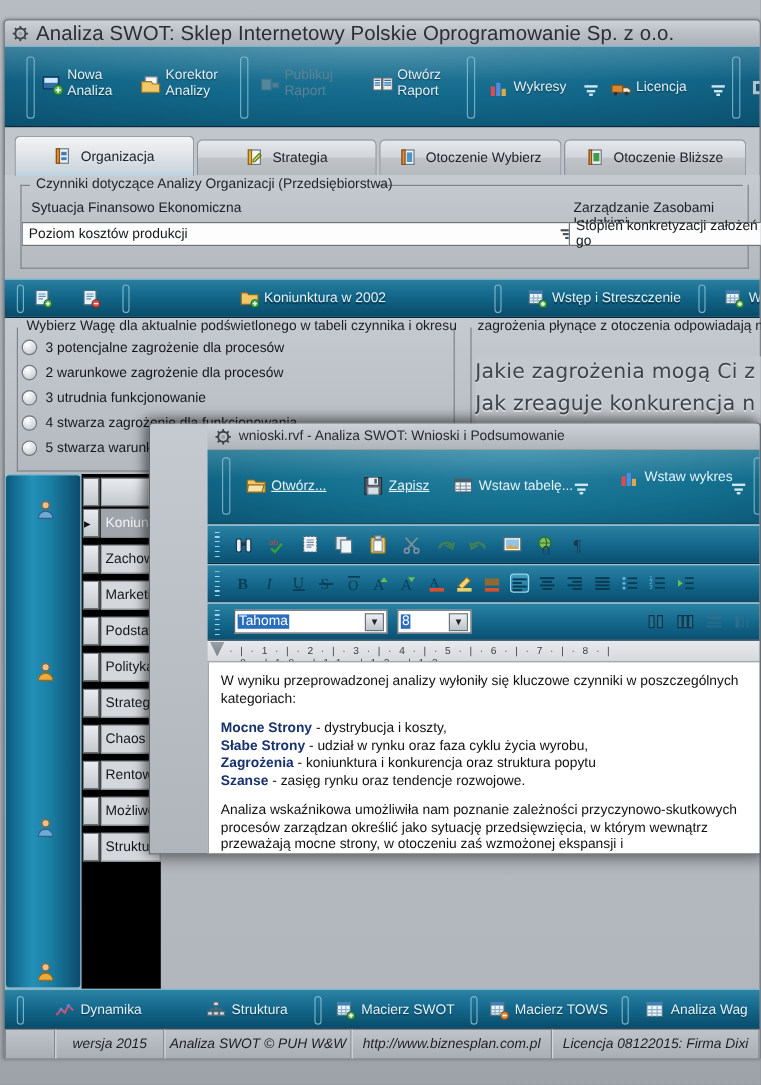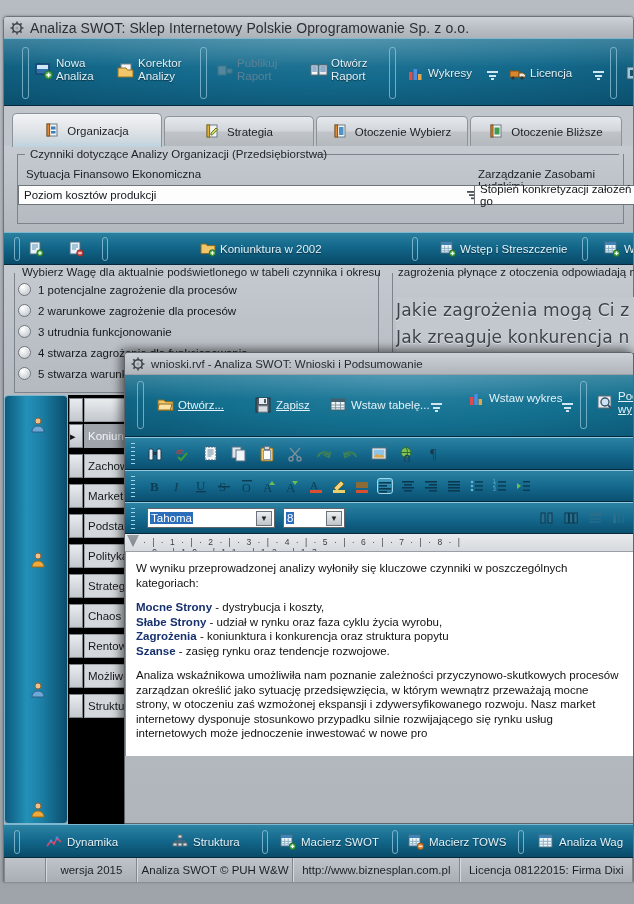--- a/index.html
+++ b/index.html
@@ -23,21 +23,21 @@
     box-shadow: 0 0 3px rgba(0,0,0,.35);
   }
   .titlebar {
     height:22px; display:flex; align-items:center; gap:6px;
     padding-left:6px;
     background: linear-gradient(180deg,#cdd2d8 0%, #b9bec4 55%, #adb2b8 100%);
     border-radius:3px 3px 0 0;
     border-bottom:1px solid #9aa0a6;
   }
   .titlebar .tt {
-    font-size:14px; color:#2b2f33; letter-spacing:.1px;
+    font-size:17px; color:#2b2f33; letter-spacing:.1px;
   }
   .gear-ic {
     width:14px;height:14px;position:relative;flex:0 0 14px;
   }
   .gear-ic svg{display:block}
   
   .ribbon {
     position:absolute; left:4px; top:38px; width:629px; height:68px;
     background: radial-gradient(120% 180% at 50% 0%, #2e7e9c 0%, #146a8c 35%, #0b4f6e 70%, #083c57 100%);
     border-top:1px solid #7fb7ce;
@@ -161,25 +161,26 @@
   }
   .lrow .cell{
     flex:1; height:24px; background:#d4d8dc; border:1px solid #9aa0a5;
     font-size:11.5px; color:#14181c; display:flex;align-items:center;
     padding-left:3px; overflow:hidden; white-space:nowrap;
   }
   .lrow.sel .cell{ background:#9fa5ab; color:#f2f4f6; }
   .lrow .arrow{ position:absolute; left:2px; color:#111; font-size:11px; }
   
   .inner{
-    position:absolute; left:124px; top:352px; width:510px; height:472px;
+    position:absolute; left:124px; top:352px; width:510px; height:360px;
     border:1px solid #5e646a; border-radius:4px 4px 0 0;
     background:linear-gradient(180deg,#c5cad0,#b0b5bb);
     box-shadow:-4px -3px 10px rgba(0,0,0,.45), 4px 4px 12px rgba(0,0,0,.35);
     overflow:hidden;
+    padding-left:48px;
   }
   .inner-title{
     height:22px; display:flex;align-items:center;gap:6px;padding-left:6px;
     background:linear-gradient(180deg,#cdd2d8 0%, #bcc1c7 55%, #b0b5bb 100%);
     border-bottom:1px solid #9aa0a6; font-size:11.5px;color:#272b30;
   }
   .menubar{
     height:22px; display:flex; align-items:center; gap:0;
     background:linear-gradient(180deg,#c8cdd3,#b6bbc1);
     border-bottom:1px solid #7fb7ce;
@@ -243,21 +244,21 @@
     position:absolute; left:4px; top:824px; width:629px; height:34px;
     background:linear-gradient(180deg,#2c83a3 0%, #13688c 48%, #0a4b69 100%);
     border-top:1px solid #7fb7ce; border-bottom:1px solid #06293c; overflow:hidden;
   }
   .r3btn{position:absolute;display:flex;align-items:center;gap:5px;color:#e2f2f9;font-size:11.5px;
     text-shadow:0 1px 1px rgba(0,0,0,.5);}
   
   .statusbar{
     position:absolute; left:4px; top:858px; width:629px; height:24px;
     background:linear-gradient(180deg,#bfc4ca,#a9aeb4);
-    display:flex; align-items:center; font-size:11.5px; color:#1c2025;
+    display:flex; align-items:center; font-size:11.5px; color:#1c2025;font-style:italic;
   }
   .scell{ height:24px; display:flex;align-items:center;justify-content:center;
     border-right:1px solid #83888e; border-left:1px solid #d3d8dd; }
   .scell:first-child{border-left:1px solid #83888e;}
   
   .ico{ width:16px;height:16px;flex:0 0 16px; position:relative; }
   .ico svg{display:block}
 </style>
 </head>
 <body>
@@ -525,21 +526,21 @@
   </div>
 
   <div class="midarea">
     <div class="gbox2"></div>
     <div class="gbox2b"></div>
     <div class="gtitle" style="left:18px;top:1px">Wybierz Wagę dla aktualnie podświetlonego w tabeli czynnika i okresu</div>
     <div class="gtitle" style="left:394px;top:1px;width:240px;overflow:hidden;white-space:nowrap">zagrożenia płynące z otoczenia odpowiadają na pyta</div>
 
     <div class="radio-row" style="left:14px;top:18px">
       <span class="radio"></span>
-      <span>1 potencjalne zagrożenie dla procesów</span>
+      <span>3 potencjalne zagrożenie dla procesów</span>
     </div>
     <div class="radio-row" style="left:14px;top:39px">
       <span class="radio"></span>
       <span>2 warunkowe zagrożenie dla procesów</span>
     </div>
     <div class="radio-row" style="left:14px;top:60px">
       <span class="radio"></span>
       <span>3 utrudnia funkcjonowanie</span>
     </div>
     <div class="radio-row" style="left:14px;top:81px">

